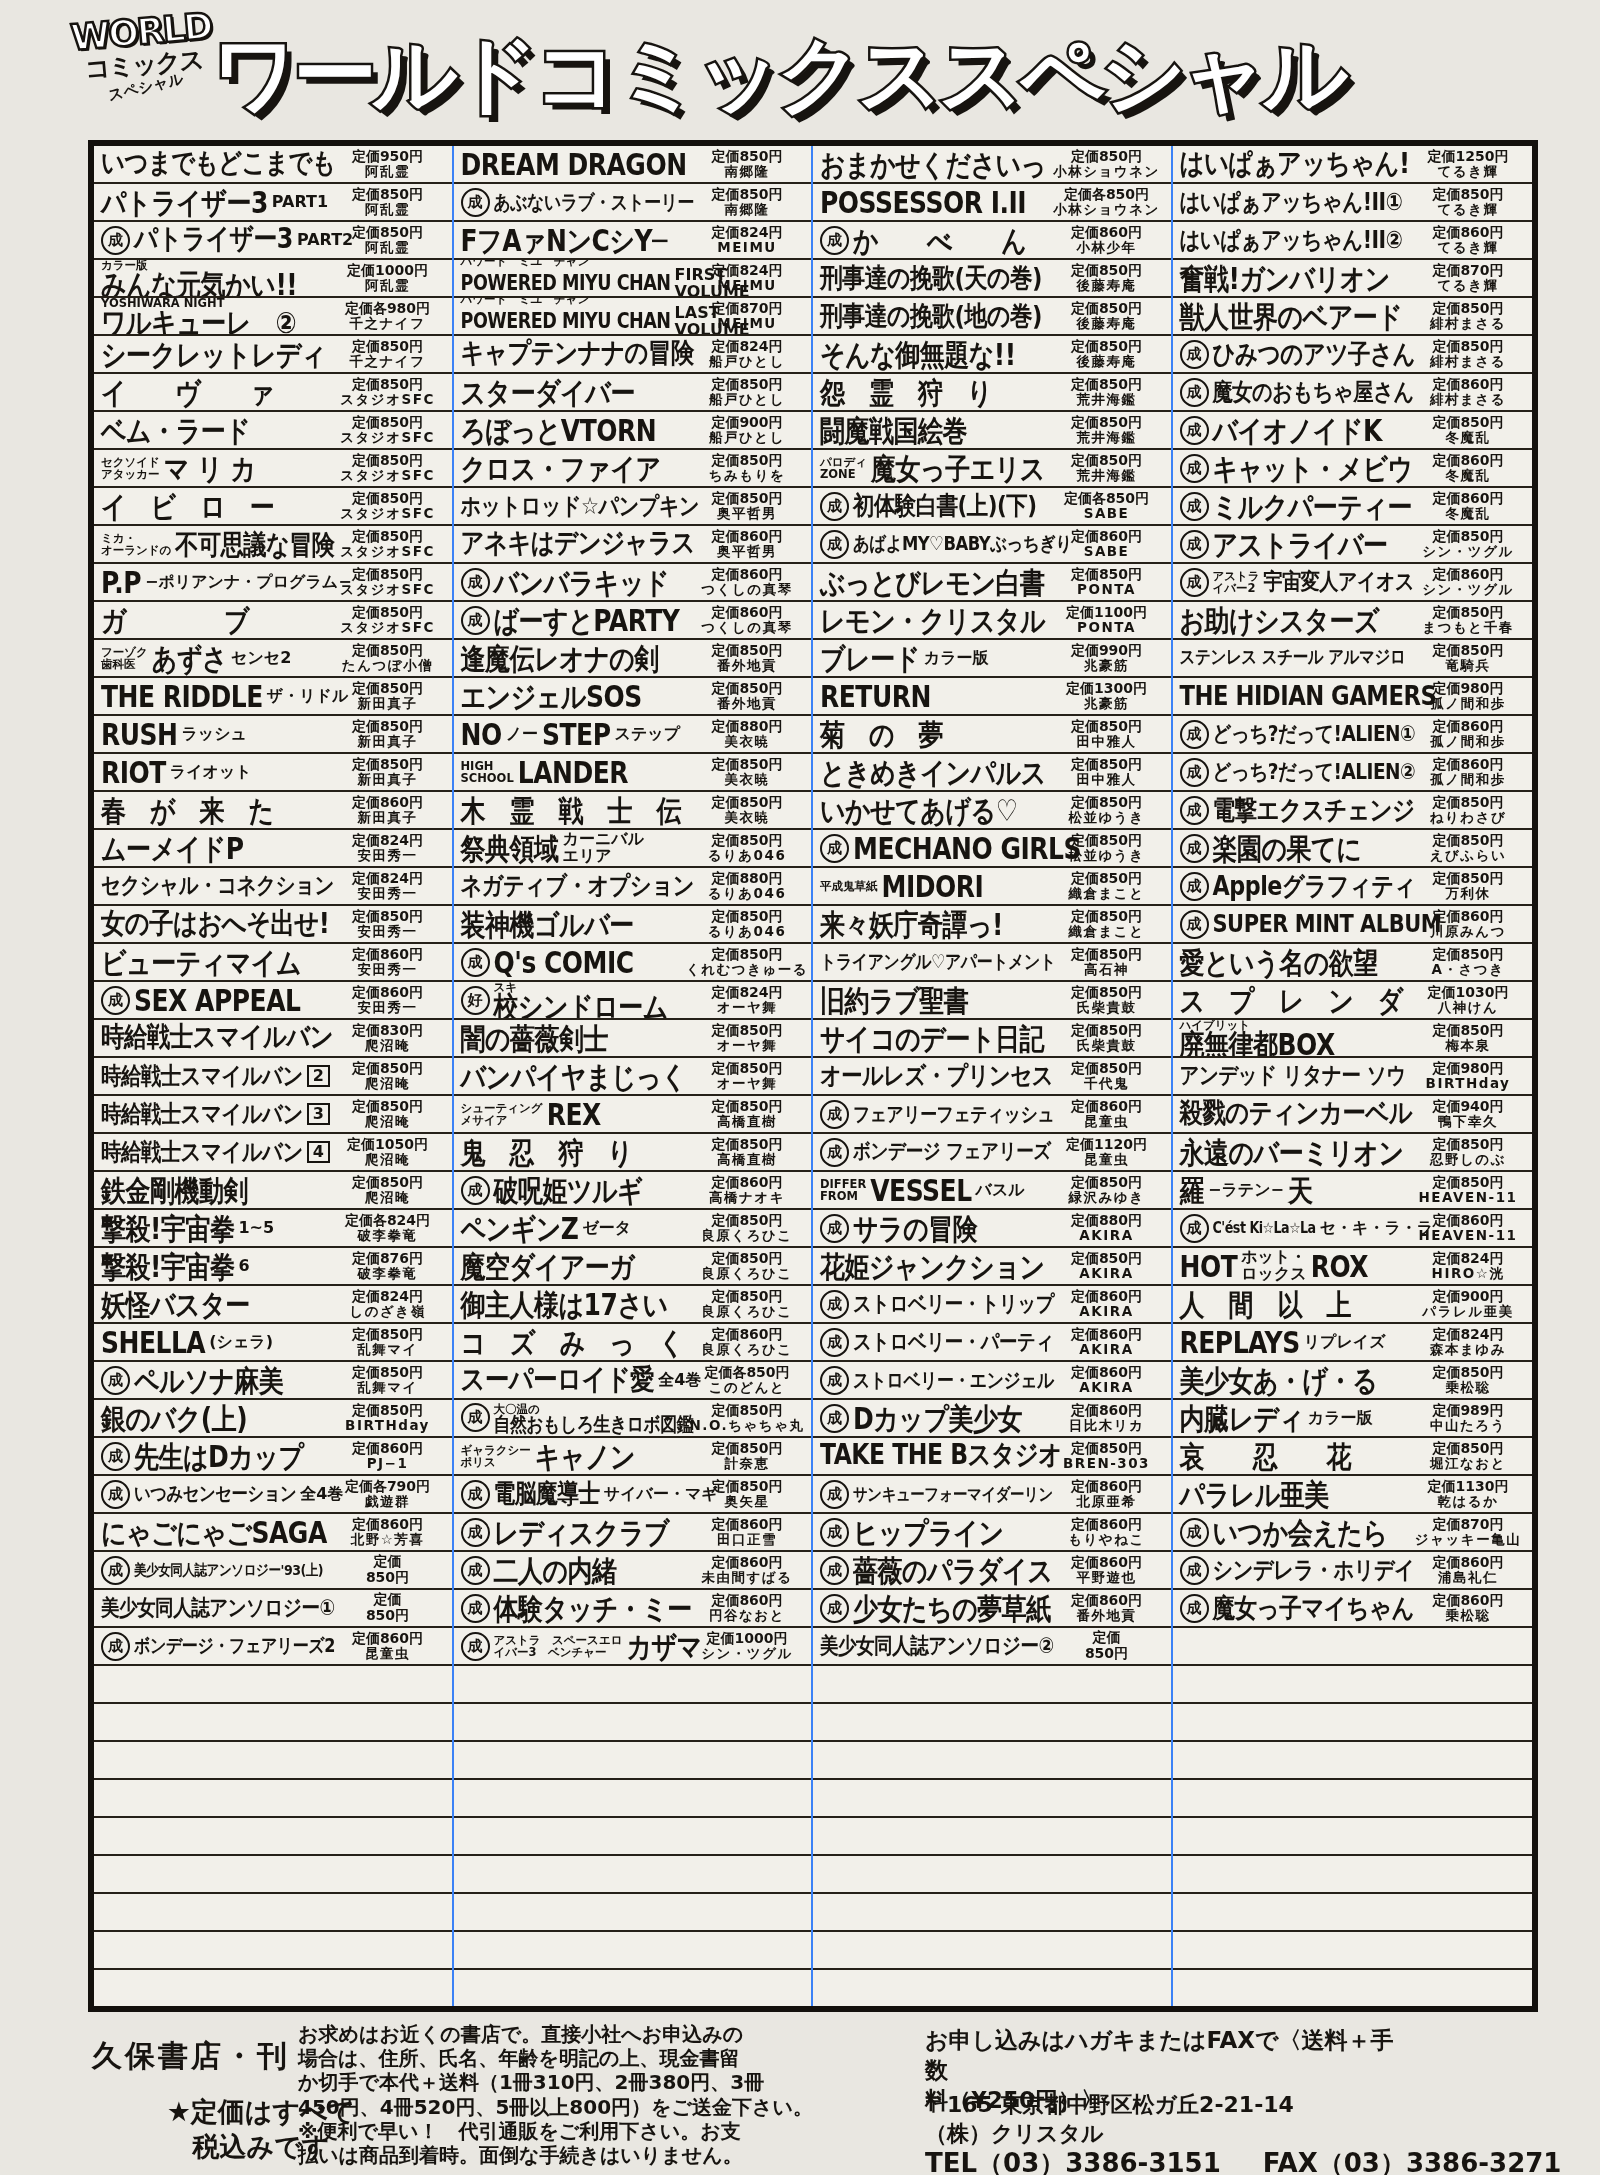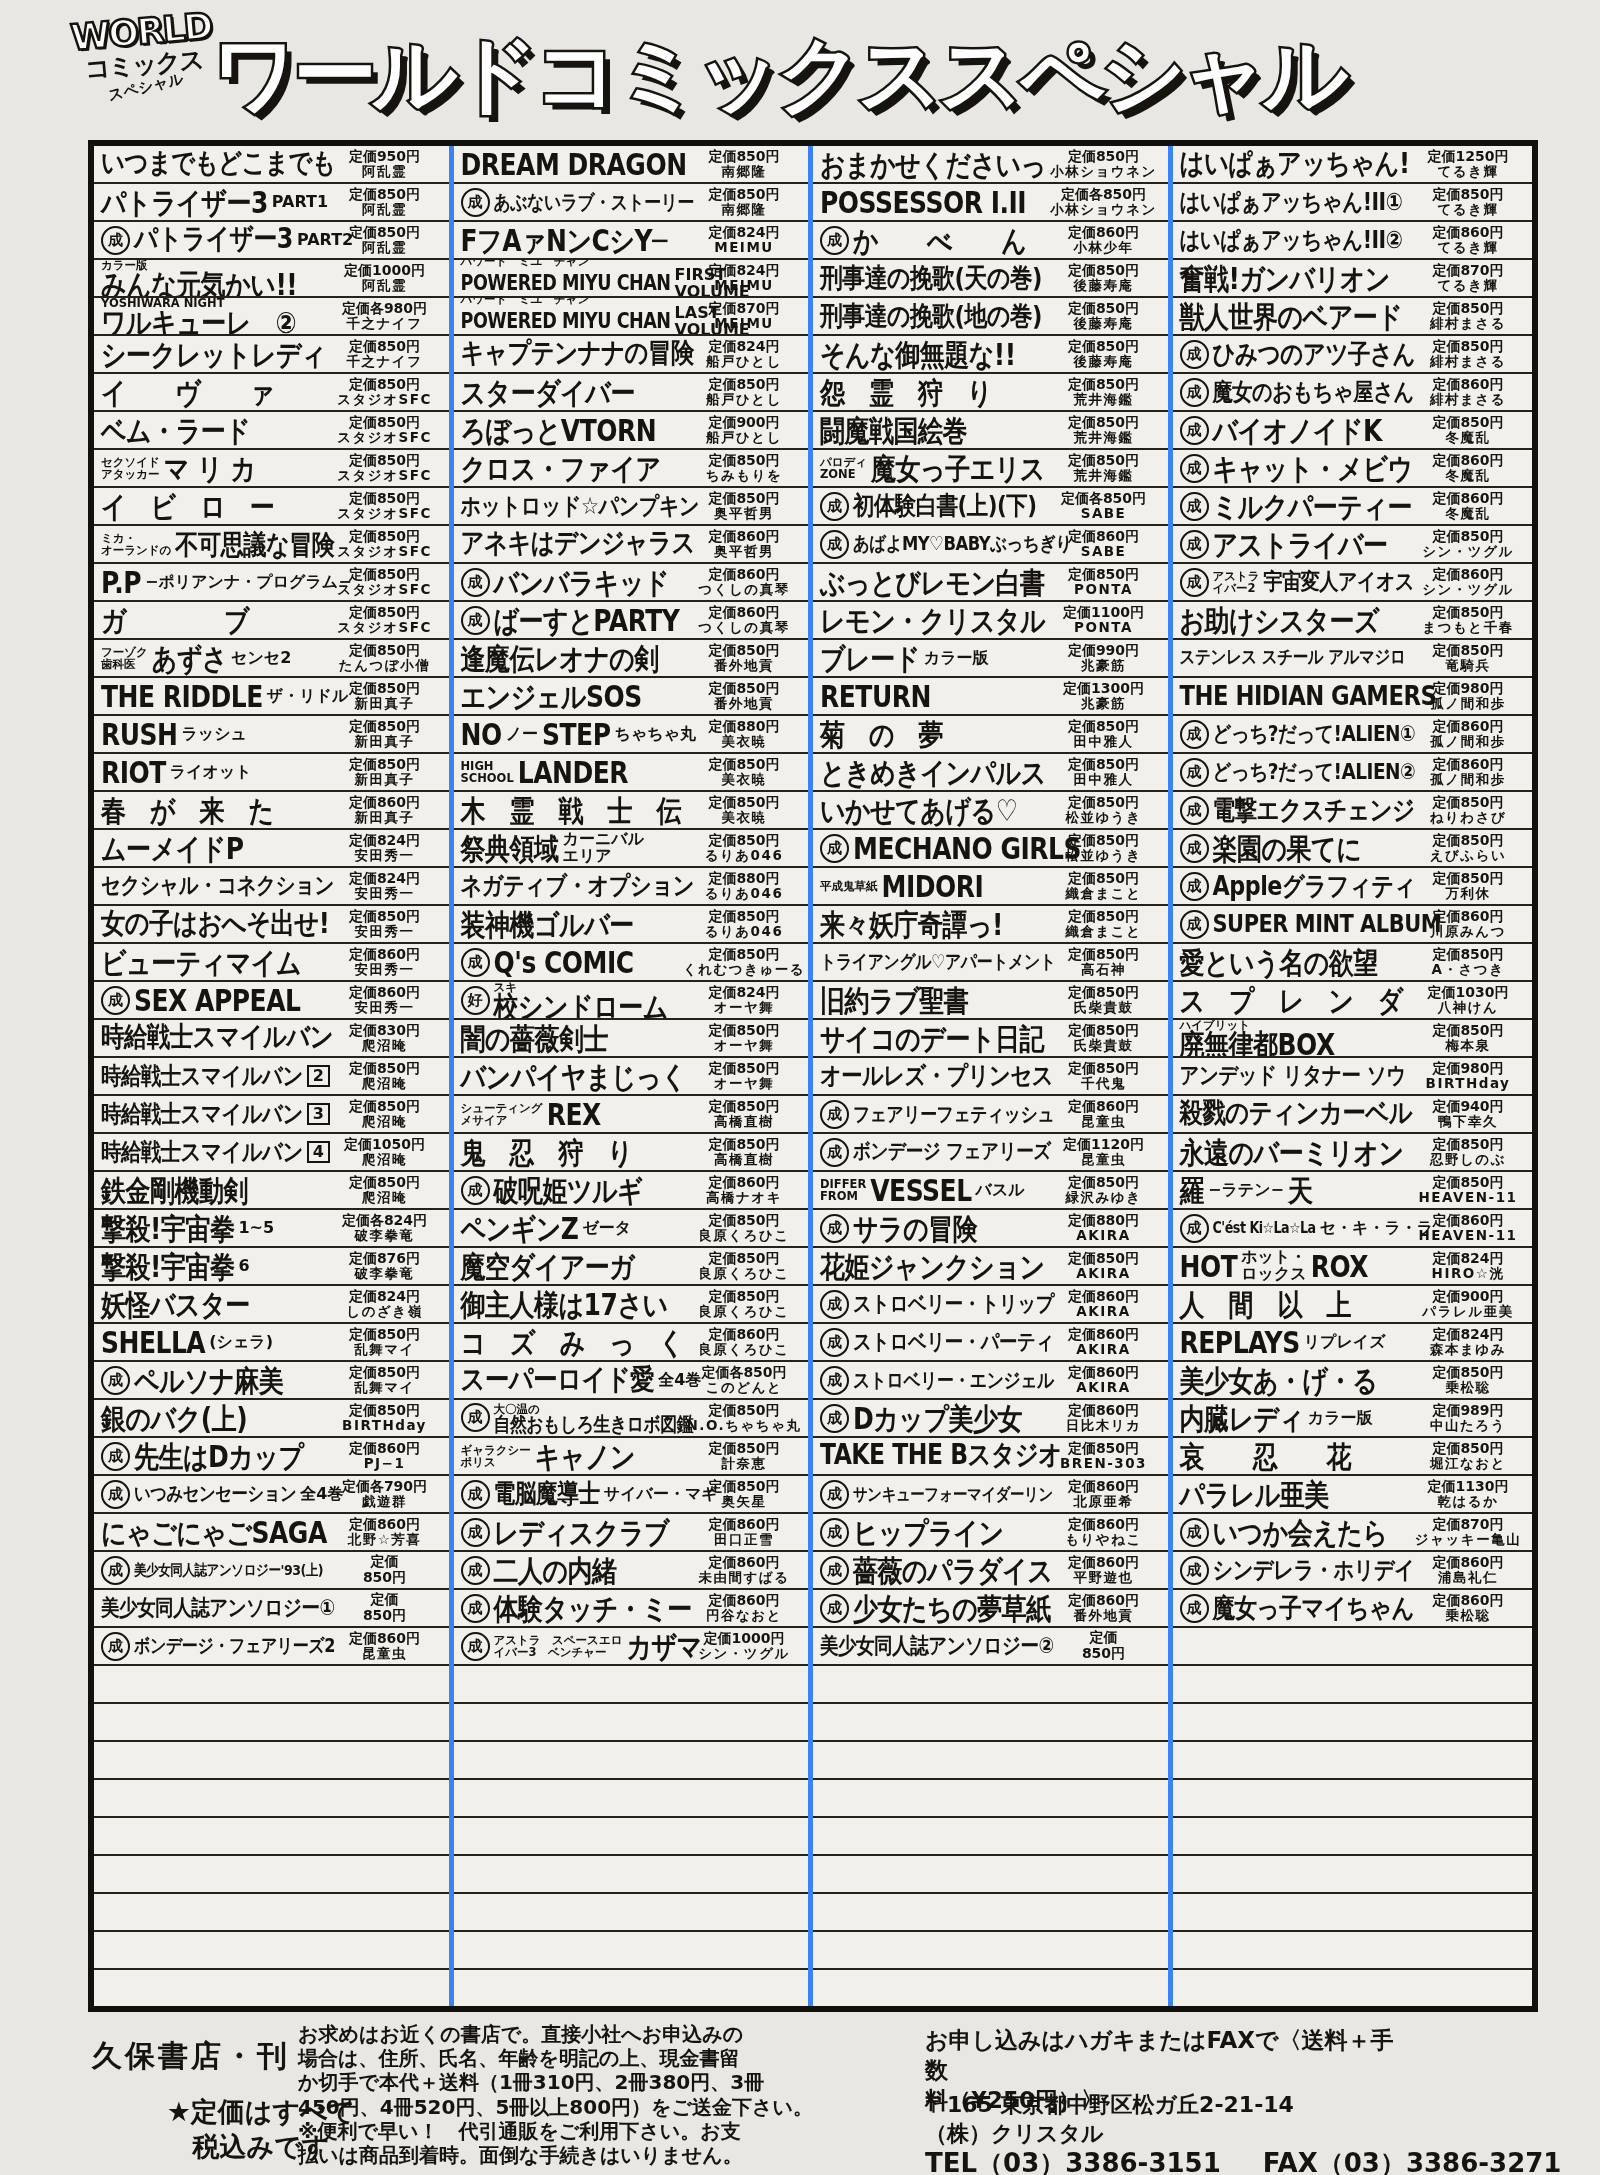--- a/index.html
+++ b/index.html
@@ -14,21 +14,21 @@
   .logo .l2{font-size:25px;font-weight:900;margin-top:2px;letter-spacing:-2px;}
   .logo .l3{font-size:15px;font-weight:900;transform:rotate(-8deg);margin-top:3px;}
   .main-title{position:absolute;left:212px;top:18px;width:1380px;
         font-size:84px;font-weight:900;letter-spacing:-5px;white-space:nowrap;
         color:#fff;-webkit-text-stroke:5px #171410;paint-order:stroke fill;
         text-shadow:7px 7px 0 #171410;}
   
   .catalog{position:absolute;left:88px;top:140px;width:1450px;height:1872px;
         border:6px solid #14110d;box-sizing:border-box;background:#f2f0ea;
         display:grid;grid-template-columns:repeat(4,1fr);}
-  .col{display:flex;flex-direction:column;border-right:5px solid #3b82f6;min-width:0;}
+  .col{display:flex;flex-direction:column;border-right:2px solid #3b82f6;min-width:0;}
   .col:last-child{border-right:none;}
   .row{flex:1 1 0;min-height:0;border-bottom:2px solid #262119;
        display:flex;align-items:center;justify-content:space-between;
        padding:0 5px 0 7px;overflow:hidden;box-sizing:border-box;}
   .row:last-child{border-bottom:none;}
   .left{display:flex;align-items:center;gap:4px;min-width:0;flex:1;}
   .stack{display:flex;flex-direction:column;justify-content:center;}
   .adult{flex:none;width:25px;height:25px;border:2.5px solid #171410;border-radius:50%;
          display:flex;align-items:center;justify-content:center;
          font-size:15px;font-weight:900;line-height:1;}
@@ -730,21 +730,21 @@
           <div class="p">定価850円</div>
           <div class="au">番外地貢</div>
         </div>
       </div>
       <div class="row">
         <div class="left">
           <div class="tline">
             <div class="t" style="font-size: 25px;">NO</div>
             <div class="suf">ノー</div>
             <div class="t" style="font-size: 25px;">STEP</div>
-            <div class="suf">ちゃちゃ丸</div>
+            <div class="suf">ステップ</div>
           </div>
         </div>
         <div class="price">
           <div class="p">定価880円</div>
           <div class="au">美衣暁</div>
         </div>
       </div>
       <div class="row">
         <div class="left">
           <div class="pre">HIGH

